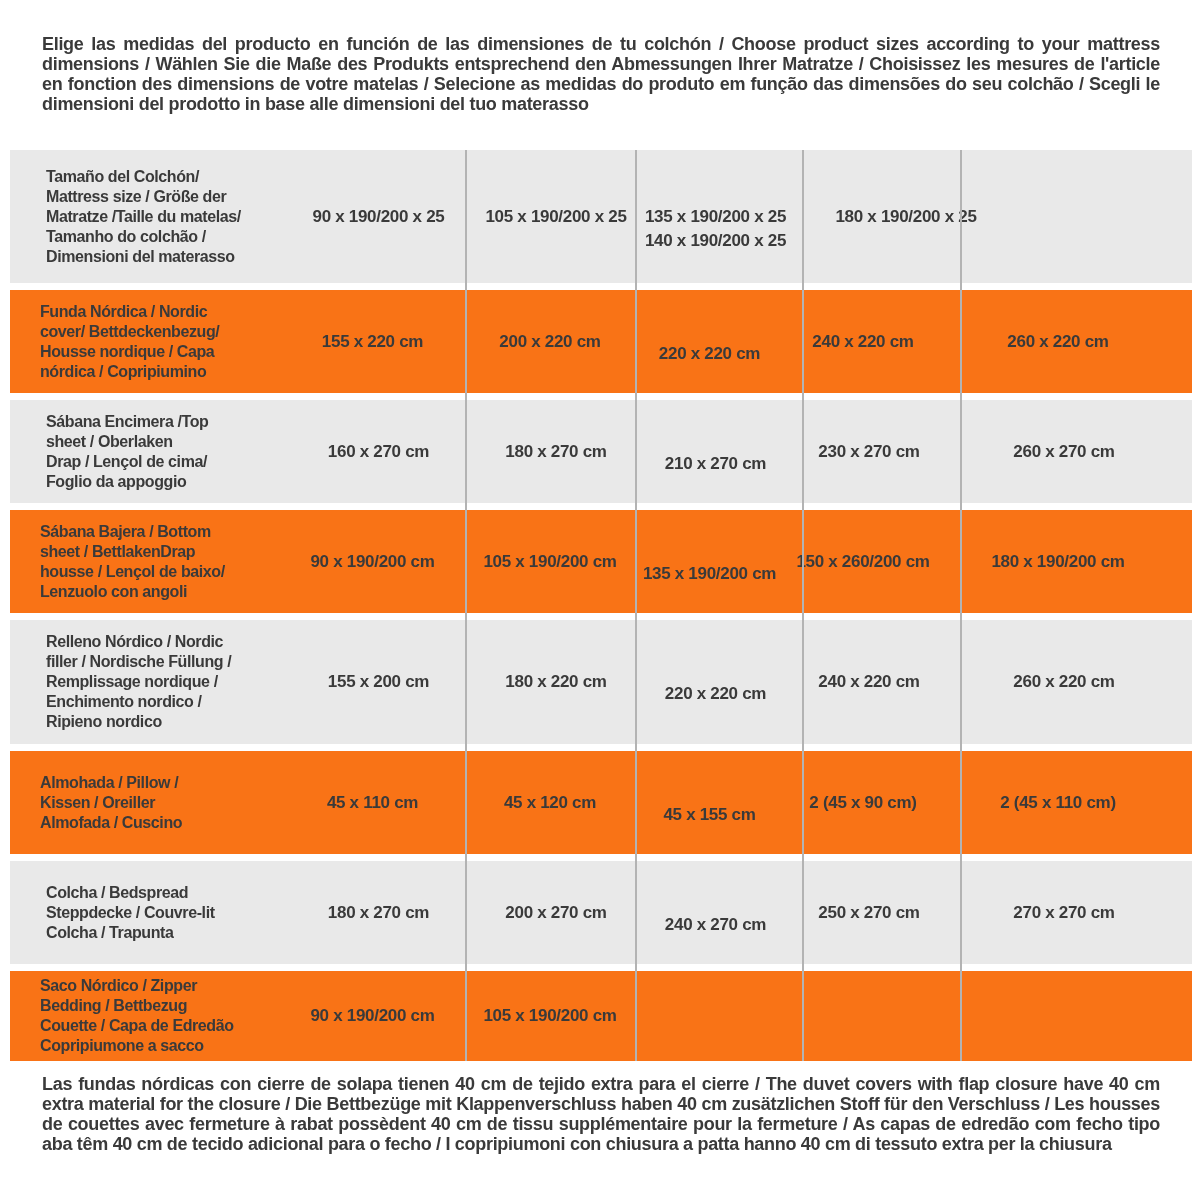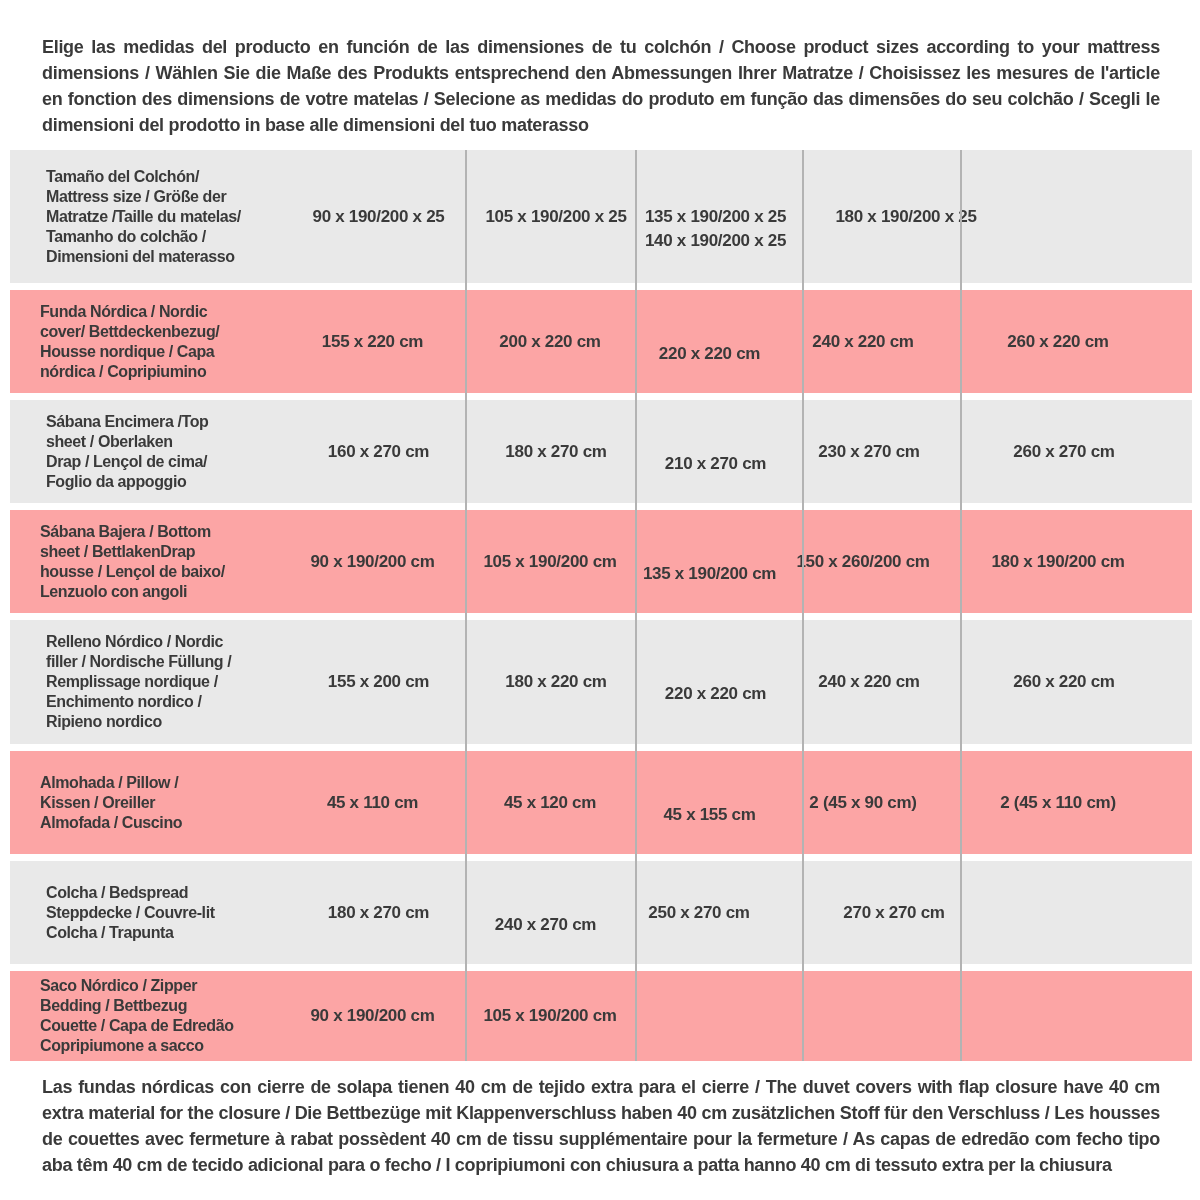--- a/index.html
+++ b/index.html
@@ -11,37 +11,37 @@
     font-family: "Liberation Sans", sans-serif;
     color: var(--text, #3a3a3a);
     overflow: hidden;
   }
   .para {
     position: absolute;
     left: 42px;
     right: 40px;
     font-size: 18px;
     font-weight: 700;
-    line-height: 26px;
+    line-height: 20px;
     letter-spacing: -0.3px;
     text-align: justify;
     color: var(--text, #3a3a3a);
   }
   .intro { top: 34px; }
   .footnote { top: 1074px; }
 
   .size-table {
     position: absolute;
     left: 10px;
     top: 150px;
     width: 1182px;
   }
   .trow { display: flex; align-items: stretch; }
   .trow.gray { background: var(--row_gray, #e9e9e9); padding-left: 6px; }
-  .trow.white { background: #fca5a5; }
+  .trow.white { background: #f97316; }
   .rgap { height: 7px; background: #ffffff; }
 
   .cl {
     width: 270px;
     display: flex;
     align-items: center;
     padding-left: 30px;
     box-sizing: border-box;
   }
   .cl .lbl {
@@ -192,20 +192,21 @@
 
     <div class="rgap"></div>
 
     <div class="trow gray h-std">
       <div class="cl">
         <span class="lbl">Colcha / Bedspread
 Steppdecke / Couvre-lit
 Colcha / Trapunta</span>
       </div>
       <div class="cv c1">180 x 270 cm</div>
+      <div class="cv c2">200 x 270 cm</div>
       <div class="cv c3">240 x 270 cm</div>
       <div class="cv c4">250 x 270 cm</div>
       <div class="cv c5">270 x 270 cm</div>
     </div>
 
     <div class="rgap"></div>
 
     <div class="trow white h-sml">
       <div class="cl">
         <span class="lbl">Saco Nórdico / Zipper

